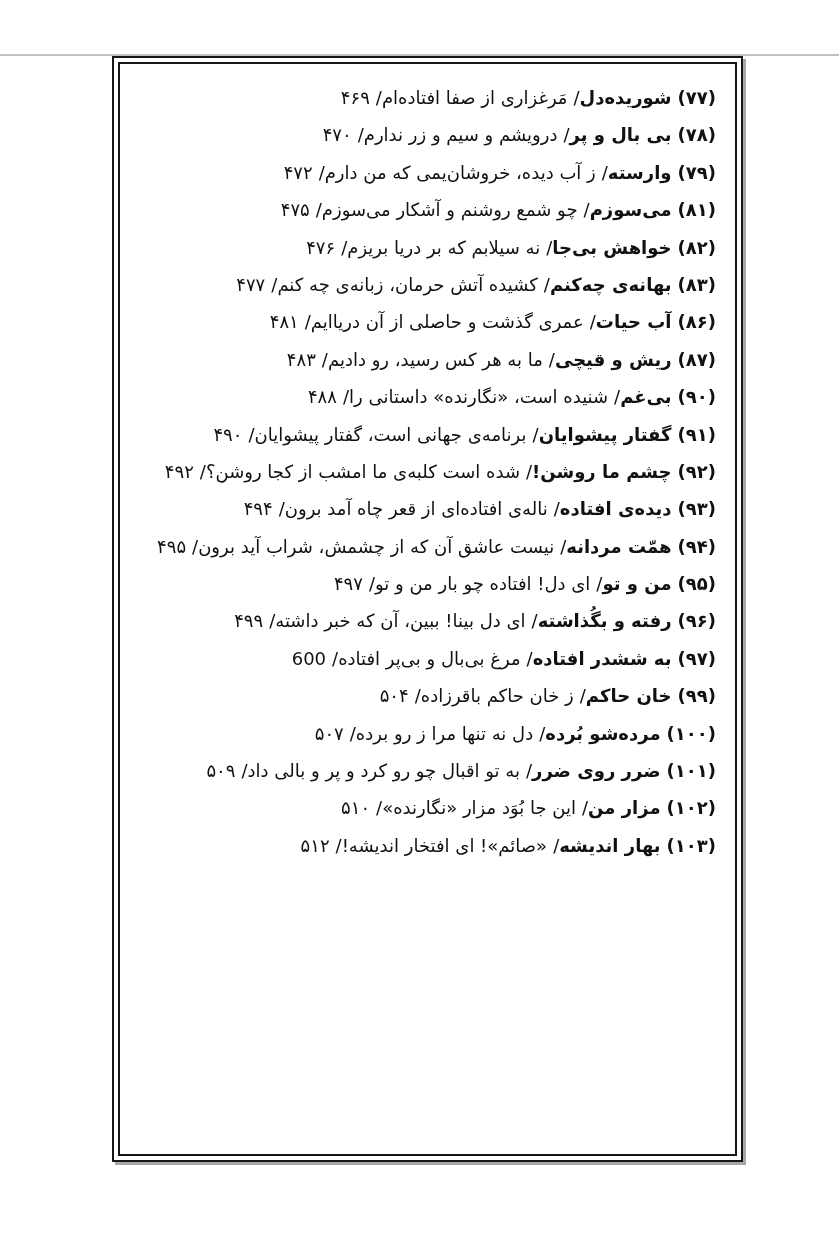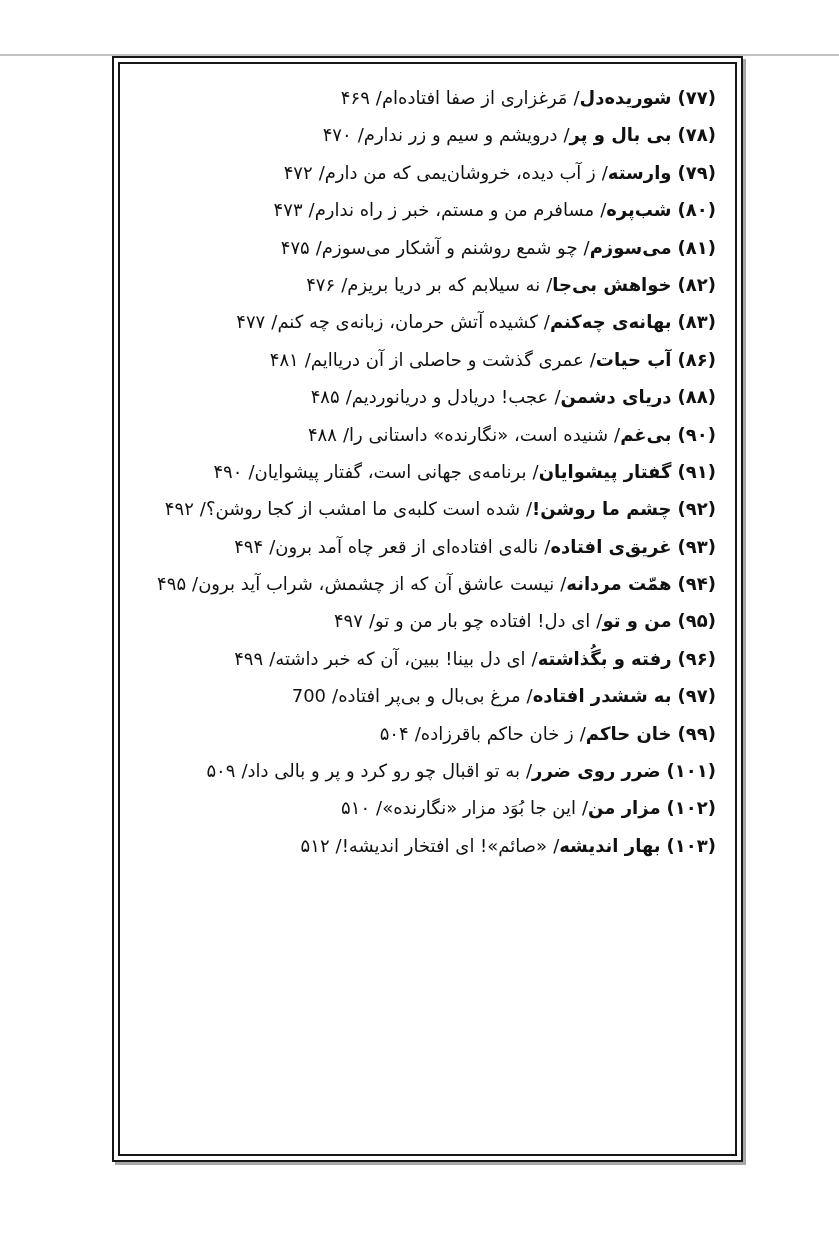--- a/index.html
+++ b/index.html
@@ -72,34 +72,34 @@
 <body>
 
 <div id="canvas">
   <div class="page-edge"></div>
   <div class="frame-outer">
     <div class="frame-inner">
       <div class="toc-content">
           <div class="entry"><span class="b num">(۷۷)</span><span class="b">شوریده‌دل</span><span class="sep">/</span><span>مَرغزاری از صفا افتاده‌ام</span><span class="sep">/</span><span class="pg">۴۶۹</span></div>
           <div class="entry"><span class="b num">(۷۸)</span><span class="b">بی بال و پر</span><span class="sep">/</span><span>درویشم و سیم و زر ندارم</span><span class="sep">/</span><span class="pg">۴۷۰</span></div>
           <div class="entry"><span class="b num">(۷۹)</span><span class="b">وارسته</span><span class="sep">/</span><span>ز آب دیده، خروشان‌یمی که من دارم</span><span class="sep">/</span><span class="pg">۴۷۲</span></div>
-          <div class="entry"><span class="b num">(۸۰)</span><span class="b">شب‌پره</span><span class="sep">/</span><span>مسافرم من و مستم، خبر ز راه ندارم</span><span class="sep">/</span><span class="pg">۴۷۳</span></div>
           <div class="entry"><span class="b num">(۸۱)</span><span class="b">می‌سوزم</span><span class="sep">/</span><span>چو شمع روشنم و آشکار می‌سوزم</span><span class="sep">/</span><span class="pg">۴۷۵</span></div>
           <div class="entry"><span class="b num">(۸۲)</span><span class="b">خواهش بی‌جا</span><span class="sep">/</span><span>نه سیلابم که بر دریا بریزم</span><span class="sep">/</span><span class="pg">۴۷۶</span></div>
           <div class="entry"><span class="b num">(۸۳)</span><span class="b">بهانه‌ی چه‌کنم</span><span class="sep">/</span><span>کشیده آتش حرمان، زبانه‌ی چه کنم</span><span class="sep">/</span><span class="pg">۴۷۷</span></div>
           <div class="entry"><span class="b num">(۸۶)</span><span class="b">آب حیات</span><span class="sep">/</span><span>عمری گذشت و حاصلی از آن دریا‌ایم</span><span class="sep">/</span><span class="pg">۴۸۱</span></div>
-          <div class="entry"><span class="b num">(۸۸)</span><span class="b">دریای دشمن</span><span class="sep">/</span><span>عجب! دریادل و دریانوردیم</span><span class="sep">/</span><span class="pg">۴۸۵</span></div>
+          <div class="entry"><span class="b num">(۸۷)</span><span class="b">ریش و قیچی</span><span class="sep">/</span><span>ما به هر کس رسید، رو دادیم</span><span class="sep">/</span><span class="pg">۴۸۳</span></div>
           <div class="entry"><span class="b num">(۹۰)</span><span class="b">بی‌غم</span><span class="sep">/</span><span>شنیده است، «نگارنده» داستانی را</span><span class="sep">/</span><span class="pg">۴۸۸</span></div>
           <div class="entry"><span class="b num">(۹۱)</span><span class="b">گفتار پیشوایان</span><span class="sep">/</span><span>برنامه‌ی جهانی است، گفتار پیشوایان</span><span class="sep">/</span><span class="pg">۴۹۰</span></div>
           <div class="entry"><span class="b num">(۹۲)</span><span class="b">چشم ما روشن!</span><span class="sep">/</span><span>شده است کلبه‌ی ما امشب از کجا روشن؟</span><span class="sep">/</span><span class="pg">۴۹۲</span></div>
-          <div class="entry"><span class="b num">(۹۳)</span><span class="b">غریق‌ی افتاده</span><span class="sep">/</span><span>ناله‌ی افتاده‌ای از قعر چاه آمد برون</span><span class="sep">/</span><span class="pg">۴۹۴</span></div>
+          <div class="entry"><span class="b num">(۹۳)</span><span class="b">دیده‌ی افتاده</span><span class="sep">/</span><span>ناله‌ی افتاده‌ای از قعر چاه آمد برون</span><span class="sep">/</span><span class="pg">۴۹۴</span></div>
           <div class="entry"><span class="b num">(۹۴)</span><span class="b">همّت مردانه</span><span class="sep">/</span><span>نیست عاشق آن که از چشمش، شراب آید برون</span><span class="sep">/</span><span class="pg">۴۹۵</span></div>
           <div class="entry"><span class="b num">(۹۵)</span><span class="b">من و تو</span><span class="sep">/</span><span>ای دل! افتاده چو بار من و تو</span><span class="sep">/</span><span class="pg">۴۹۷</span></div>
           <div class="entry"><span class="b num">(۹۶)</span><span class="b">رفته و بگُذاشته</span><span class="sep">/</span><span>ای دل بینا! ببین، آن که خبر داشته</span><span class="sep">/</span><span class="pg">۴۹۹</span></div>
-          <div class="entry"><span class="b num">(۹۷)</span><span class="b">به ششدر افتاده</span><span class="sep">/</span><span>مرغ بی‌بال و بی‌پر افتاده</span><span class="sep">/</span><span class="pg">700</span></div>
+          <div class="entry"><span class="b num">(۹۷)</span><span class="b">به ششدر افتاده</span><span class="sep">/</span><span>مرغ بی‌بال و بی‌پر افتاده</span><span class="sep">/</span><span class="pg">600</span></div>
           <div class="entry"><span class="b num">(۹۹)</span><span class="b">خان حاکم</span><span class="sep">/</span><span>ز خان حاکم باقرزاده</span><span class="sep">/</span><span class="pg">۵۰۴</span></div>
+          <div class="entry"><span class="b num">(۱۰۰)</span><span class="b">مرده‌شو بُرده</span><span class="sep">/</span><span>دل نه تنها مرا ز رو برده</span><span class="sep">/</span><span class="pg">۵۰۷</span></div>
           <div class="entry"><span class="b num">(۱۰۱)</span><span class="b">ضرر روی ضرر</span><span class="sep">/</span><span>به تو اقبال چو رو کرد و پر و بالی داد</span><span class="sep">/</span><span class="pg">۵۰۹</span></div>
           <div class="entry"><span class="b num">(۱۰۲)</span><span class="b">مزار من</span><span class="sep">/</span><span>این جا بُوَد مزار «نگارنده»</span><span class="sep">/</span><span class="pg">۵۱۰</span></div>
           <div class="entry"><span class="b num">(۱۰۳)</span><span class="b">بهار اندیشه</span><span class="sep">/</span><span>«صائم»! ای افتخار اندیشه!</span><span class="sep">/</span><span class="pg">۵۱۲</span></div>
         </div>
     </div>
   </div>
 </div>
 
 </body></html>

